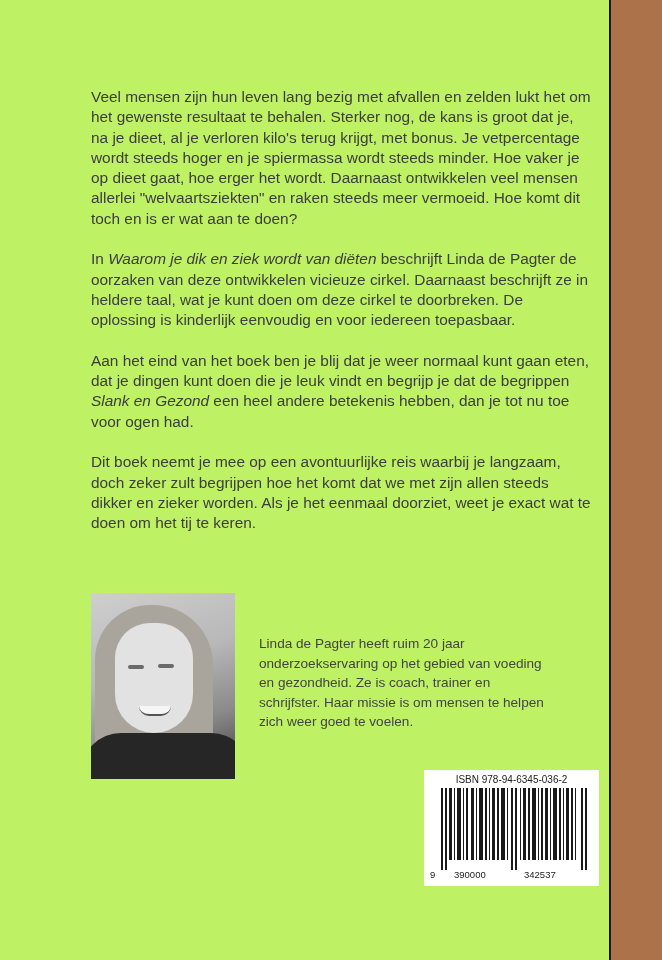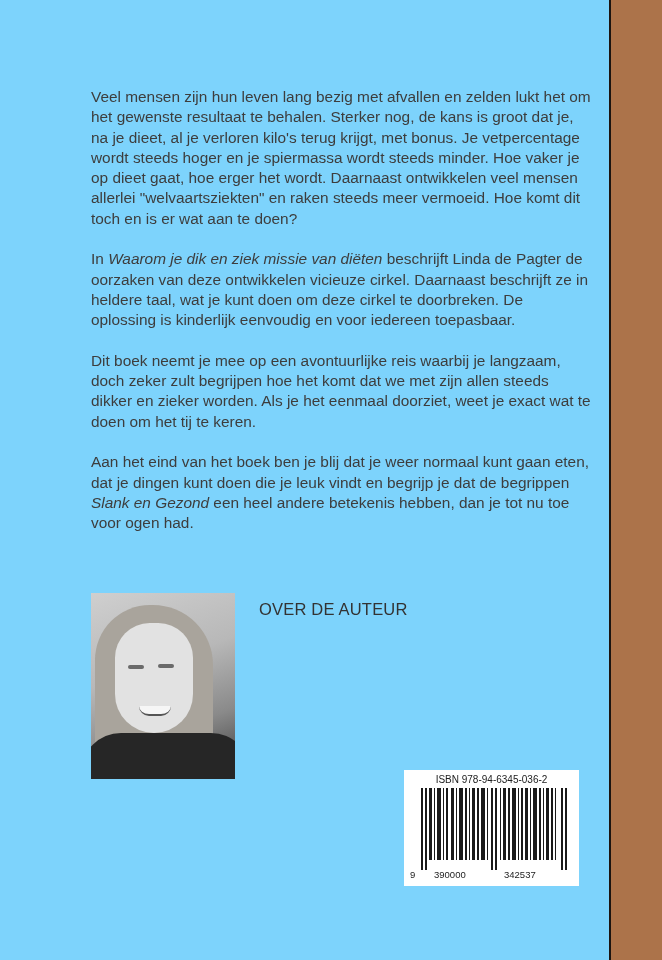--- a/index.html
+++ b/index.html
@@ -2,21 +2,21 @@
 <html><head>
 <meta charset="utf-8">
 <style>
   html, body { margin: 0; padding: 0; }
   body {
     width: 662px; height: 960px; position: relative; overflow: hidden;
     background: #d3e5f4;
     font-family: "Liberation Sans", "DejaVu Sans", sans-serif;
     color: #3a3a3a;
   }
-  .cover { position: absolute; left: 0; top: 0; width: 611px; height: 960px; background: #7dd3fc; }
+  .cover { position: absolute; left: 0; top: 0; width: 611px; height: 960px; background: #bef264; }
   .spine { position: absolute; left: 611px; top: 0; width: 51px; height: 960px; background: #ac734a; }
   .spine-edge { position: absolute; left: 609px; top: 0; width: 2px; height: 960px; background: #1b1410; }
   .body-text {
     position: absolute; left: 91px; top: 87px; width: 500px;
     font-size: 15.4px; line-height: 20.3px; color: #3d3d3d;
   }
   .body-text p { margin: 0 0 20.3px 0; }
   .body-text em { font-style: italic; }
   .photo {
     position: absolute; left: 91px; top: 593px; width: 144px; height: 186px;
@@ -31,54 +31,54 @@
   .photo .coat { position:absolute; left:-10px; top:140px; width:170px; height:60px; border-radius:40px 40px 0 0; background:#262626; }
   .author-heading {
     position: absolute; left: 259px; top: 600px;
     font-size: 16.5px; letter-spacing: 0.2px; color: #333;
   }
   .author-bio {
     position: absolute; left: 259px; top: 634px; width: 290px;
     font-size: 13.6px; line-height: 19.5px; color: #444;
   }
   .barcode-box {
-    position: absolute; left: 404px; top: 770px; width: 175px; height: 116px;
+    position: absolute; left: 424px; top: 770px; width: 175px; height: 116px;
     background: #ffffff;
   }
   .isbn-label {
     position: absolute; left: 0; top: 4px; width: 175px; text-align: center;
     font-size: 10px; color: #222; font-family: "Liberation Sans Narrow","Liberation Sans", sans-serif;
   }
   .bars { position: absolute; left: 17px; top: 18px; width: 150px; height: 82px; }
   .bar { position: absolute; top: 0; height: 72px; background: #1a1a1a; }
   .bar.guard { height: 82px; }
   .digits { position: absolute; top: 99px; font-size: 9.5px; color: #222; }
 </style>
 </head>
 <body>
 
 <div class="cover">
 
   <div class="body-text">
     <p>Veel mensen zijn hun leven lang bezig met afvallen en zelden lukt het om het gewenste resultaat te behalen. Sterker nog, de kans is groot dat je, na je dieet, al je verloren kilo's terug krijgt, met bonus. Je vetpercentage wordt steeds hoger en je spiermassa wordt steeds minder. Hoe vaker je op dieet gaat, hoe erger het wordt. Daarnaast ontwikkelen veel mensen allerlei "welvaartsziekten" en raken steeds meer vermoeid. Hoe komt dit toch en is er wat aan te doen?</p>
-    <p><span>In </span><em>Waarom je dik en ziek missie van diëten</em><span> beschrijft Linda de Pagter de oorzaken van deze ontwikkelen vicieuze cirkel. Daarnaast beschrijft ze in heldere taal, wat je kunt doen om deze cirkel te doorbreken. De oplossing is kinderlijk eenvoudig en voor iedereen toepasbaar.</span></p>
+    <p><span>In </span><em>Waarom je dik en ziek wordt van diëten</em><span> beschrijft Linda de Pagter de oorzaken van deze ontwikkelen vicieuze cirkel. Daarnaast beschrijft ze in heldere taal, wat je kunt doen om deze cirkel te doorbreken. De oplossing is kinderlijk eenvoudig en voor iedereen toepasbaar.</span></p>
+    <p><span>Aan het eind van het boek ben je blij dat je weer normaal kunt gaan eten, dat je dingen kunt doen die je leuk vindt en begrijp je dat de begrippen </span><em>Slank en Gezond</em><span> een heel andere betekenis hebben, dan je tot nu toe voor ogen had.</span></p>
     <p>Dit boek neemt je mee op een avontuurlijke reis waarbij je langzaam, doch zeker zult begrijpen hoe het komt dat we met zijn allen steeds dikker en zieker worden. Als je het eenmaal doorziet, weet je exact wat te doen om het tij te keren.</p>
-    <p><span>Aan het eind van het boek ben je blij dat je weer normaal kunt gaan eten, dat je dingen kunt doen die je leuk vindt en begrijp je dat de begrippen </span><em>Slank en Gezond</em><span> een heel andere betekenis hebben, dan je tot nu toe voor ogen had.</span></p>
   </div>
 
   <div class="photo" aria-label="author-portrait">
     <div class="hair"></div>
     <div class="face"></div>
     <div class="eye1"></div>
     <div class="eye2"></div>
     <div class="smile"></div>
     <div class="coat"></div>
   </div>
 
-  <div class="author-heading">OVER DE AUTEUR</div>
+  <div class="author-bio">Linda de Pagter heeft ruim 20 jaar onderzoekservaring op het gebied van voeding en gezondheid. Ze is coach, trainer en schrijfster. Haar missie is om mensen te helpen zich weer goed te voelen.</div>
 
   <div class="barcode-box">
     <div class="isbn-label">ISBN 978-94-6345-036-2</div>
     <div class="bars">
       <div class="bar guard" style="left:0px;width:2px"></div>
       <div class="bar guard" style="left:4px;width:2px"></div>
       <div class="bar" style="left:8px;width:3px"></div>
       <div class="bar" style="left:13px;width:1px"></div>
       <div class="bar" style="left:16px;width:4px"></div>
       <div class="bar" style="left:22px;width:1px"></div>

